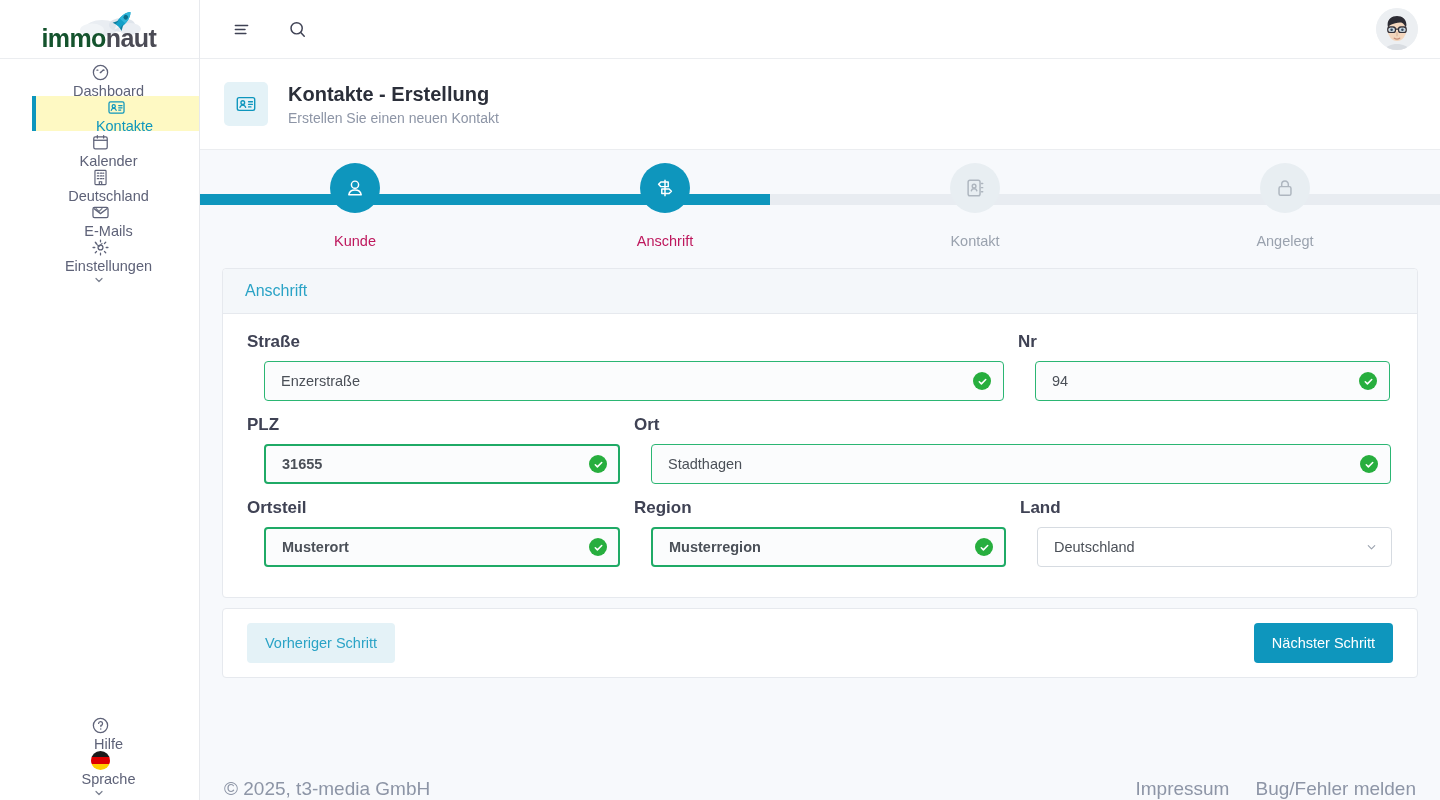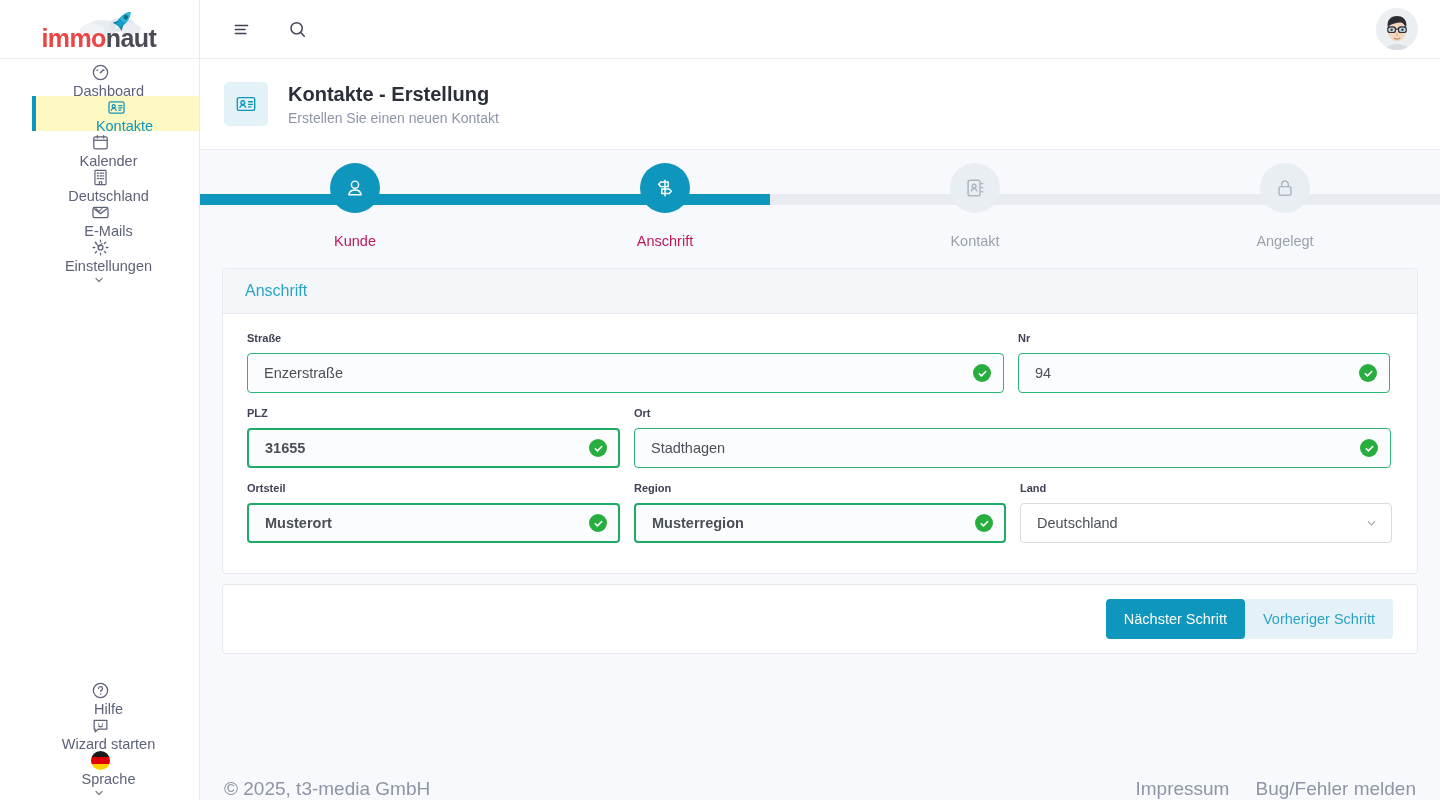--- a/index.html
+++ b/index.html
@@ -27,21 +27,21 @@
     border-bottom: 1px solid #ebedf0;
     position: relative;
   }
   .logo { position: relative; width: 132px; height: 46px; }
   .logo svg { position: absolute; left: 0; top: 0; }
   .logo-text {
     position: absolute; left: 8px; bottom: 1px;
     font-size: 25px; font-weight: 700; letter-spacing: -0.6px;
     line-height: 1;
   }
-  .logo-text .t1 { color: #ef4444; }
+  .logo-text .t1 { color: #14532d; }
   .logo-text .t2 { color: #4b4b55; }
 
   .nav-top { padding-top: 2px; }
   .nav-item {
     display: flex; align-items: center;
     height: 35px; padding: 0 0 0 18px;
     color: #5e6278; font-size: 14.5px;
     cursor: pointer; position: relative;
     text-decoration: none;
     flex-direction: column;
@@ -151,22 +151,22 @@
   .row:last-child { margin-bottom: 0; }
   .fg { display: flex; flex-direction: column; }
   .fg.w-strasse { flex: 0 0 757px; }
   .fg.w-nr { flex: 0 0 372px; }
   .fg.w-plz { flex: 0 0 373px; }
   .fg.w-ort { flex: 0 0 757px; }
   .fg.w-ortsteil { flex: 0 0 373px; }
   .fg.w-region { flex: 0 0 372px; }
   .fg.w-land { flex: 0 0 372px; }
 
-  .fg label { font-size: 11px; font-weight: 700; color: #3f4254; margin-bottom: 9px; }
-  .ctl { position: relative; }
+  .fg label { font-size: 17px; font-weight: 700; color: #3f4254; margin-bottom: 9px; }
+  .ctl { position: relative; margin-left: 17px; }
   .ctl input, .ctl .sel {
     width: 100%; height: 40px; border-radius: 4px;
     padding: 0 40px 0 16px;
     font-family: "Liberation Sans", sans-serif;
     font-size: 14.5px; color: #4b5058;
     background: #fbfcfd; border: 1px solid #d6dbe1;
     outline: none;
   }
   .ctl.valid input { border: 1px solid #2bb673; }
   .ctl.valid.thick input { border: 2px solid #1faa66; font-weight: bold; }
@@ -320,31 +320,20 @@
         <span class="ico">
           <svg width="19" height="19" viewBox="0 0 24 24" fill="none" stroke="currentColor" stroke-width="1.6">
             <circle cx="12" cy="12" r="9"></circle>
             <path d="M9.6 9.4a2.5 2.5 0 1 1 2.9 2.6v1.4" stroke-linecap="round"></path>
             <circle cx="12.3" cy="16.4" r=".95" fill="currentColor" stroke="none"></circle>
           </svg>
         </span>
         <span class="lbl">Hilfe</span>
       </a>
 
-      <a class="nav-item">
-        <span class="ico">
-          <svg width="19" height="19" viewBox="0 0 24 24" fill="none" stroke="currentColor" stroke-width="1.6">
-            <path d="M4 5.5h16v11H9.2L5.2 20v-3.5H4z" stroke-linejoin="round"></path>
-            <circle cx="9.6" cy="10" r=".9" fill="currentColor" stroke="none"></circle>
-            <circle cx="14.4" cy="10" r=".9" fill="currentColor" stroke="none"></circle>
-            <path d="M9.6 12.7c1.3 1.2 3.5 1.2 4.8 0" stroke-linecap="round"></path>
-          </svg>
-        </span>
-        <span class="lbl">Wizard starten</span>
-      </a>
 
       <a class="nav-item">
         <span class="ico">
           <span class="flag"></span>
         </span>
         <span class="lbl">Sprache</span>
         <span class="caret">
           <svg width="12" height="12" viewBox="0 0 24 24" fill="none" stroke="currentColor" stroke-width="2.4" stroke-linecap="round" stroke-linejoin="round">
               <path d="M6 9l6 6 6-6"></path>
             </svg>
@@ -543,22 +532,22 @@
                     </svg>
                 </span>
               </div>
             </div>
           </div>
 
         </div>
       </section>
 
       <div class="actionbar">
+        <button class="btn btn-prev">Vorheriger Schritt</button>
         <button class="btn btn-next">Nächster Schritt</button>
-        <button class="btn btn-prev">Vorheriger Schritt</button>
       </div>
     </div>
 
     <footer class="footer">
       <div class="fl">© 2025, t3-media GmbH</div>
       <a>Impressum</a>
       <a>Bug/Fehler melden</a>
     </footer>
   </div>
 </div>

